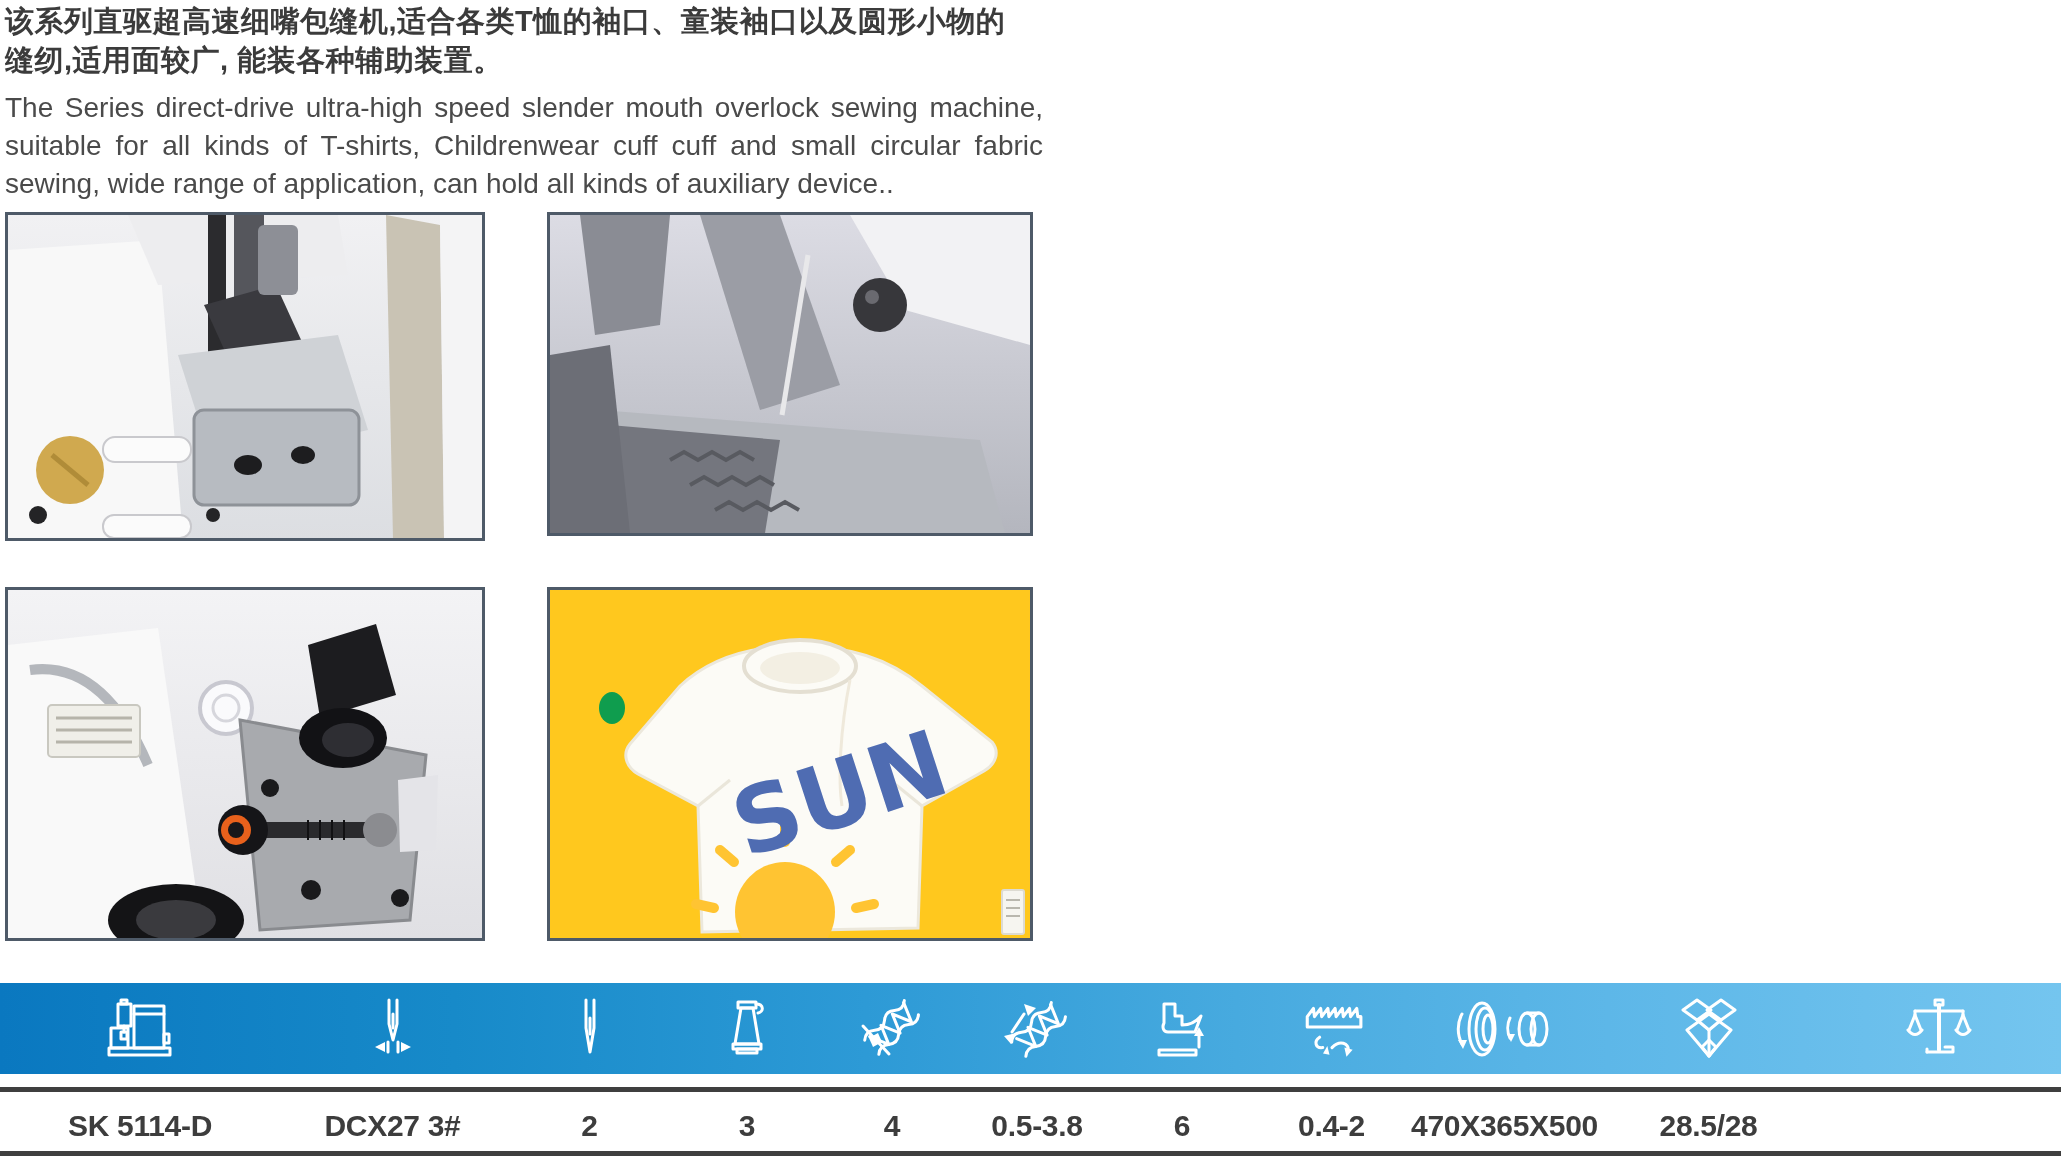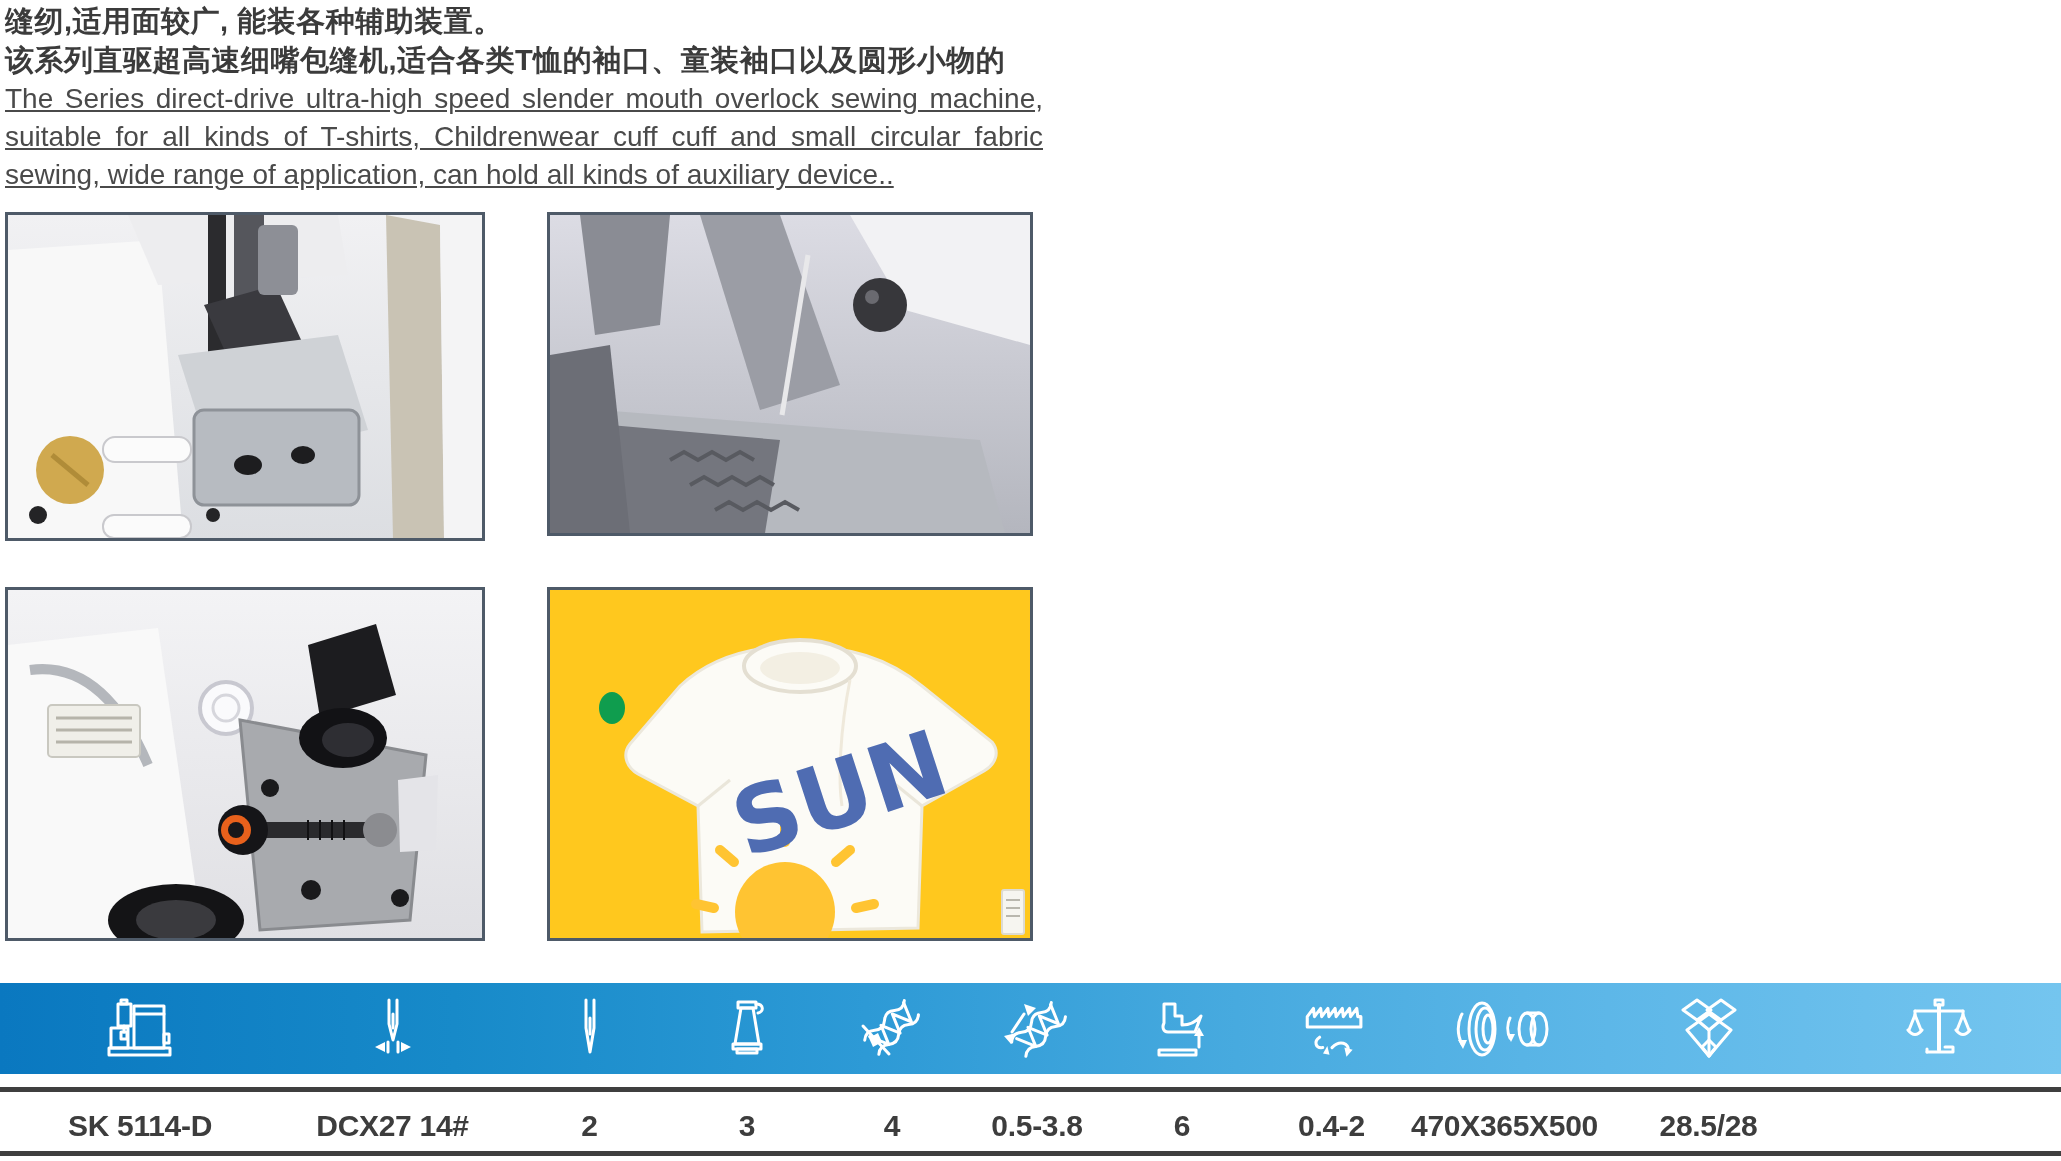--- a/index.html
+++ b/index.html
@@ -7,22 +7,22 @@
     width:2061px;height:1161px;position:relative;background:#ffffff;
     font-family:"Liberation Sans", sans-serif;overflow:hidden;
   }
   
   .intro{position:absolute;left:5px;top:2px;width:1042px;}
   .zh-line{
     font-size:29px;line-height:39px;font-weight:700;color:#3b3b3b;
     letter-spacing:0.5px;white-space:nowrap;
   }
   .en-text{
-    font-size:28px;line-height:38px;color:#4a4a4a;
-    text-align:justify;width:1038px;text-decoration:underline;
+    margin-top:9px;font-size:28px;line-height:38px;color:#4a4a4a;
+    text-align:justify;width:1038px;
   }
   
   .photo{position:absolute;border:3px solid #4e5a68;box-sizing:border-box;overflow:hidden;background:#e9e9ec;}
   #photo1{left:5px;  top:212px;width:480px;height:329px;}
   #photo2{left:547px;top:212px;width:486px;height:324px;}
   #photo3{left:5px;  top:587px;width:480px;height:354px;}
   #photo4{left:547px;top:587px;width:486px;height:354px;}
   .photo svg{display:block;width:100%;height:100%;}
   
   .spec-grid{
@@ -42,22 +42,22 @@
   .spec-values{position:absolute;left:0;top:1092px;width:2061px;height:59px;}
   .spec-values .cell{
     display:flex;align-items:center;justify-content:center;height:67px;
     font-size:30px;font-weight:700;color:#3d3d3d;letter-spacing:-0.3px;
   }
 </style>
 </head>
 <body>
 
 <div class="intro">
+  <div class="zh-line">该系列直驱超高速细嘴包缝机,适合各类T恤的袖口、童装袖口以及圆形小物的</div>
   <div class="zh-line">缝纫,适用面较广, 能装各种辅助装置。</div>
-  <div class="zh-line">该系列直驱超高速细嘴包缝机,适合各类T恤的袖口、童装袖口以及圆形小物的</div>
   <div class="en-text">The Series direct-drive ultra-high speed slender mouth overlock sewing machine, suitable for all kinds of T-shirts, Childrenwear cuff cuff and small circular fabric sewing, wide range of application, can hold all kinds of auxiliary device..</div>
 </div>
 
 <figure class="photo" id="photo1" style="margin:0">
   <svg viewBox="0 0 474 323" preserveAspectRatio="none">
     <defs>
       <linearGradient id="p1bg" x1="0" y1="0" x2="0" y2="1">
         <stop offset="0" stop-color="#f1f1f3"></stop>
           <stop offset="1" stop-color="#dcdee2"></stop>
       </linearGradient>
@@ -304,21 +304,21 @@
       <path d="M20 55 h26 v-5 h-8"></path>
       <line x1="20" y1="55" x2="20" y2="52"></line>
     </svg>
   </div>
 </div>
 
 <div class="rule" id="rule-top"></div>
 
 <div class="spec-values spec-grid">
   <div class="cell">SK 5114-D</div>
-  <div class="cell">DCX27 14#</div>
+  <div class="cell">DCX27 3#</div>
   <div class="cell">2</div>
   <div class="cell">3</div>
   <div class="cell">4</div>
   <div class="cell">0.5-3.8</div>
   <div class="cell">6</div>
   <div class="cell">0.4-2</div>
   <div class="cell">470X365X500</div>
   <div class="cell">28.5/28</div>
 </div>
 

